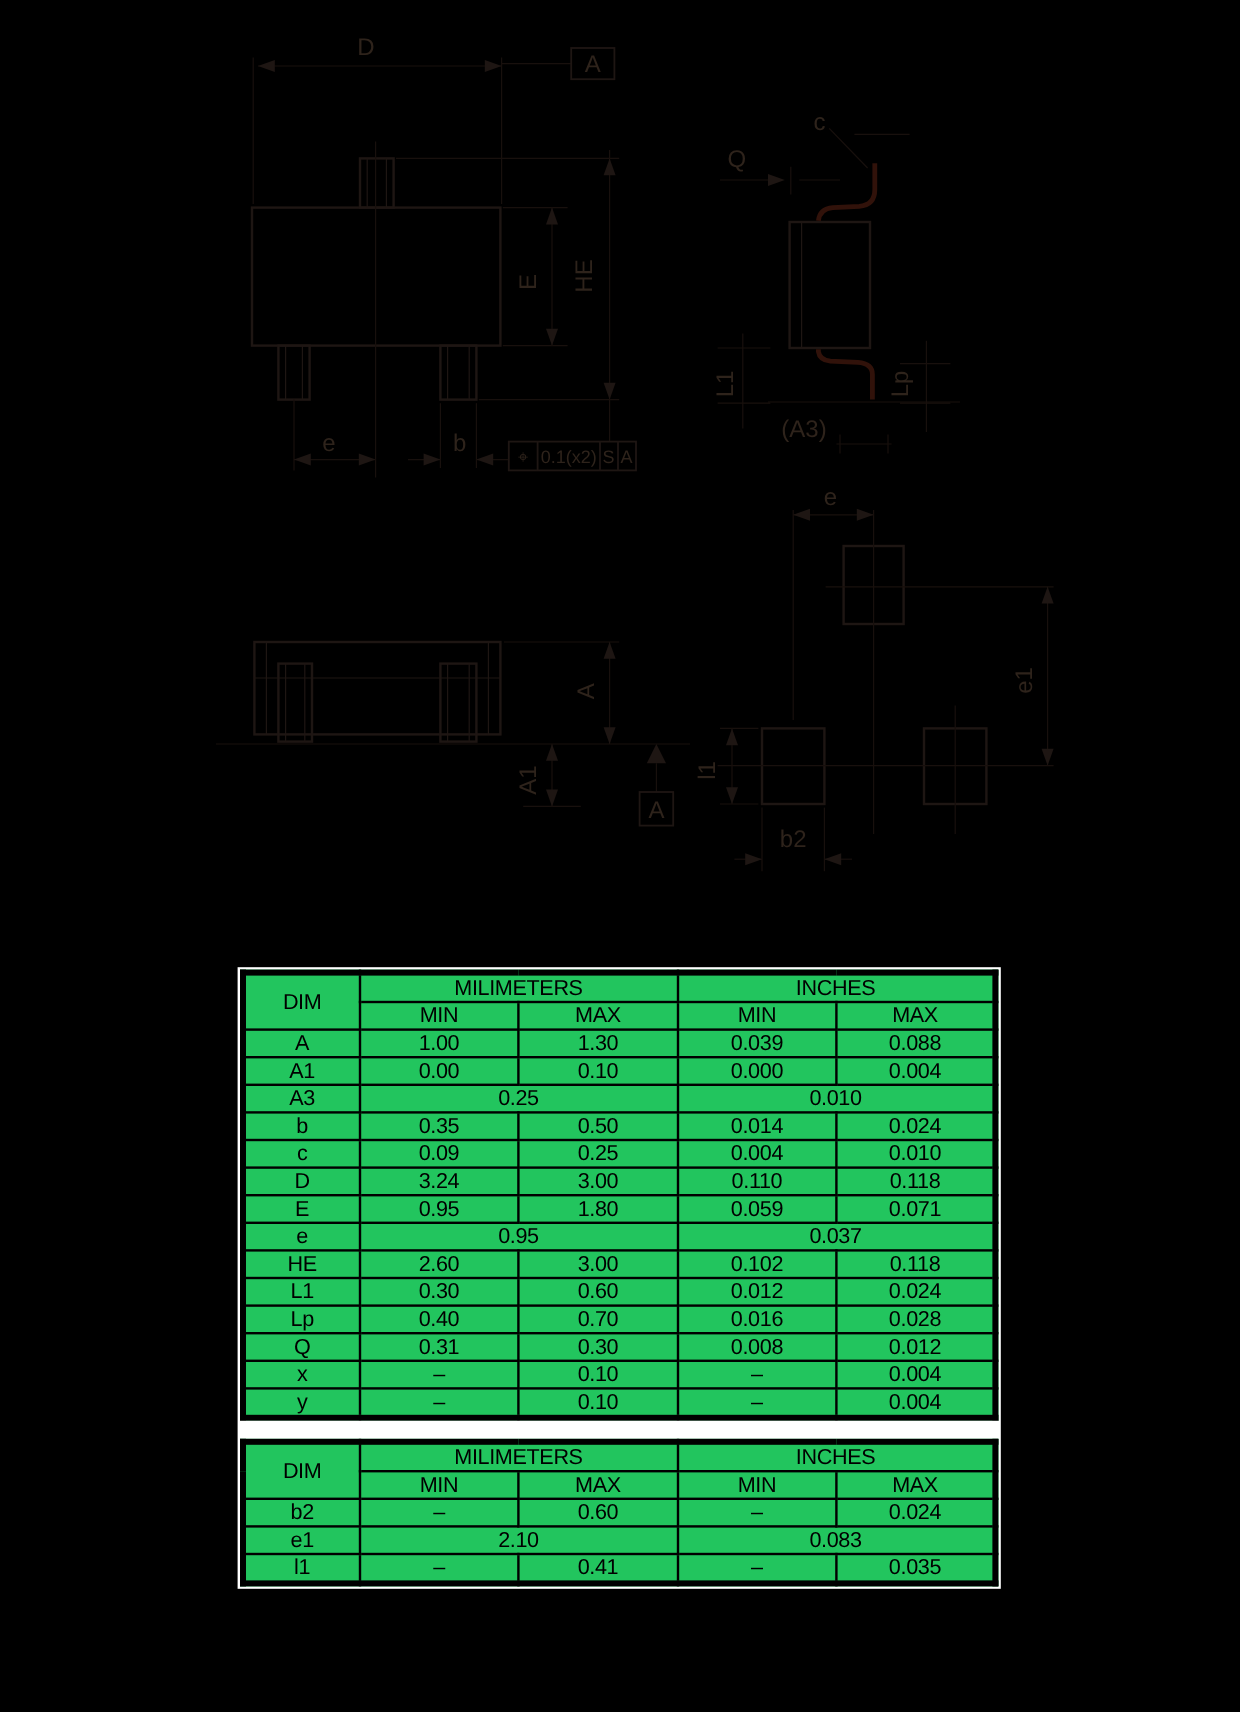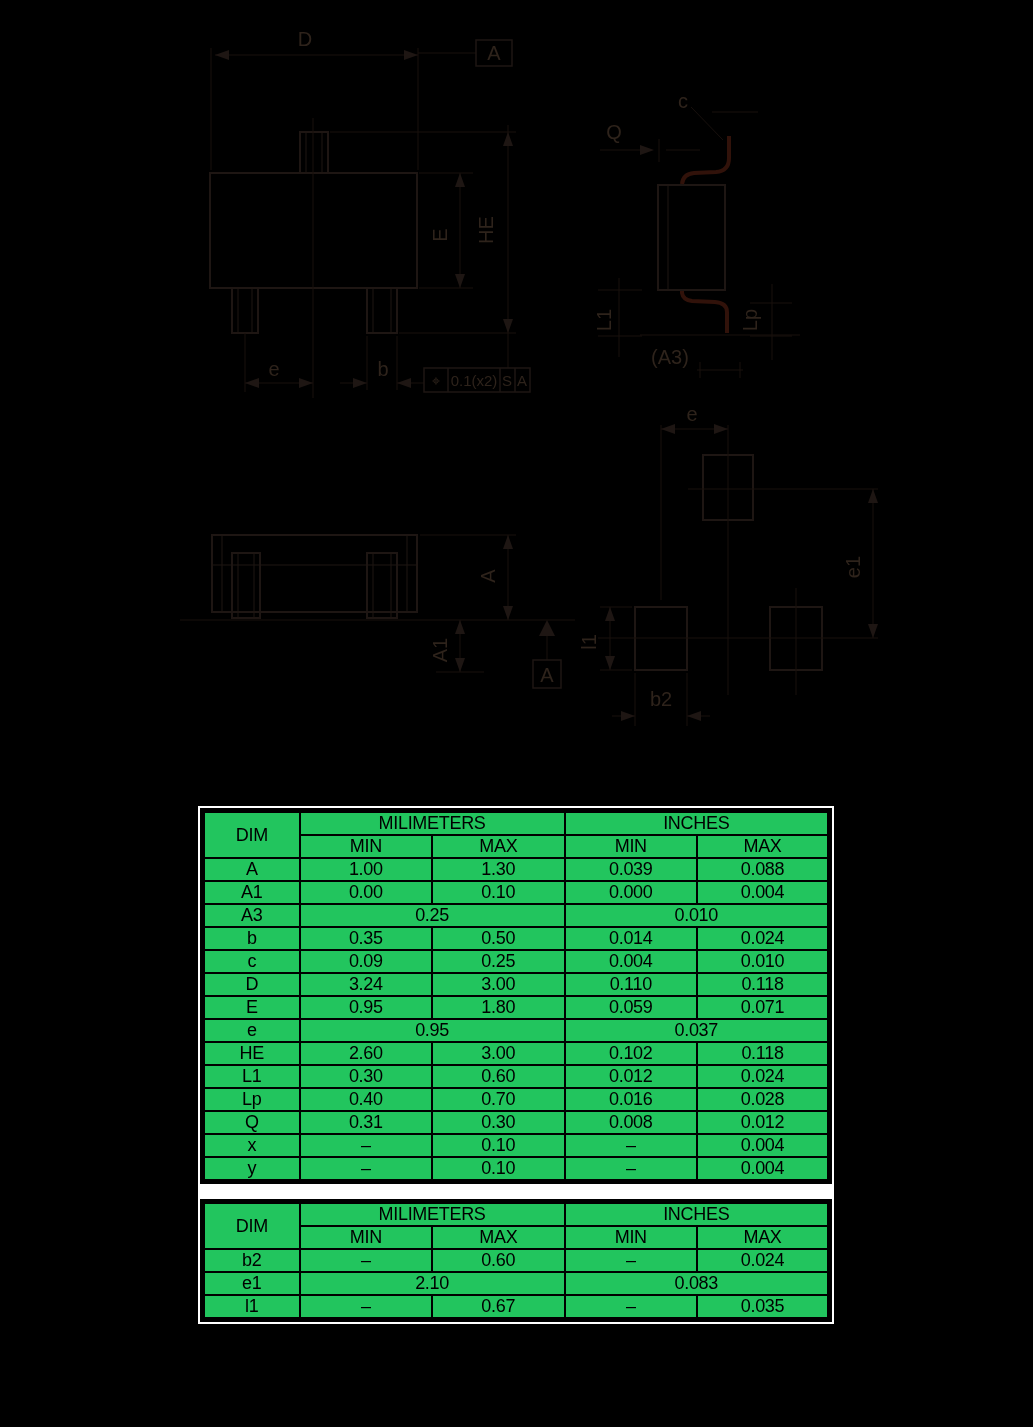--- a/index.html
+++ b/index.html
@@ -349,19 +349,19 @@
       <td>0.024</td>
     </tr>
     <tr>
       <td>e1</td>
       <td colspan="2">2.10</td>
       <td colspan="2">0.083</td>
     </tr>
     <tr>
       <td>l1</td>
       <td>–</td>
-      <td>0.67</td>
+      <td>0.41</td>
       <td>–</td>
       <td>0.035</td>
     </tr>
   </tbody>
     </table>
 </div>
 
 </body></html>

